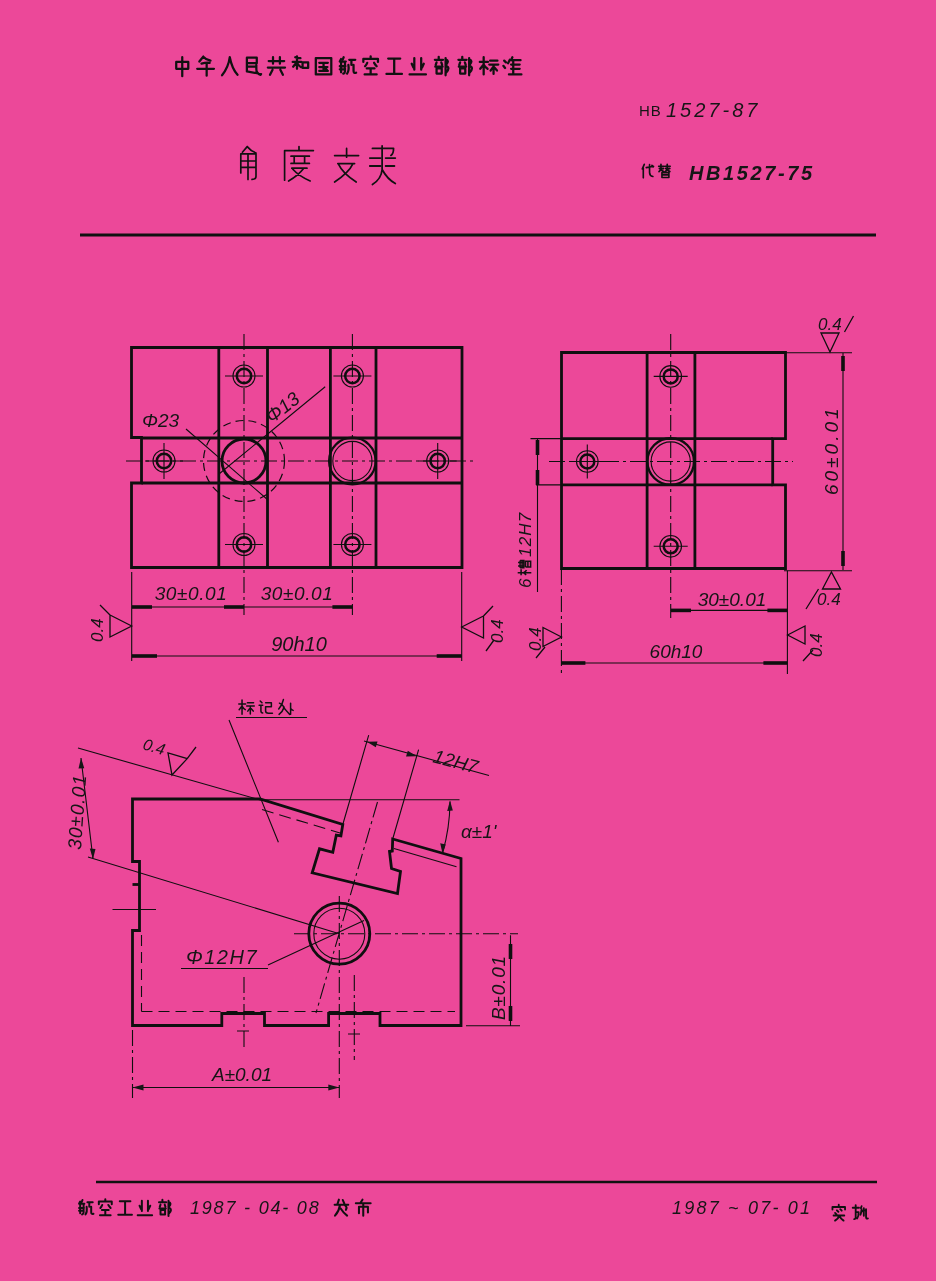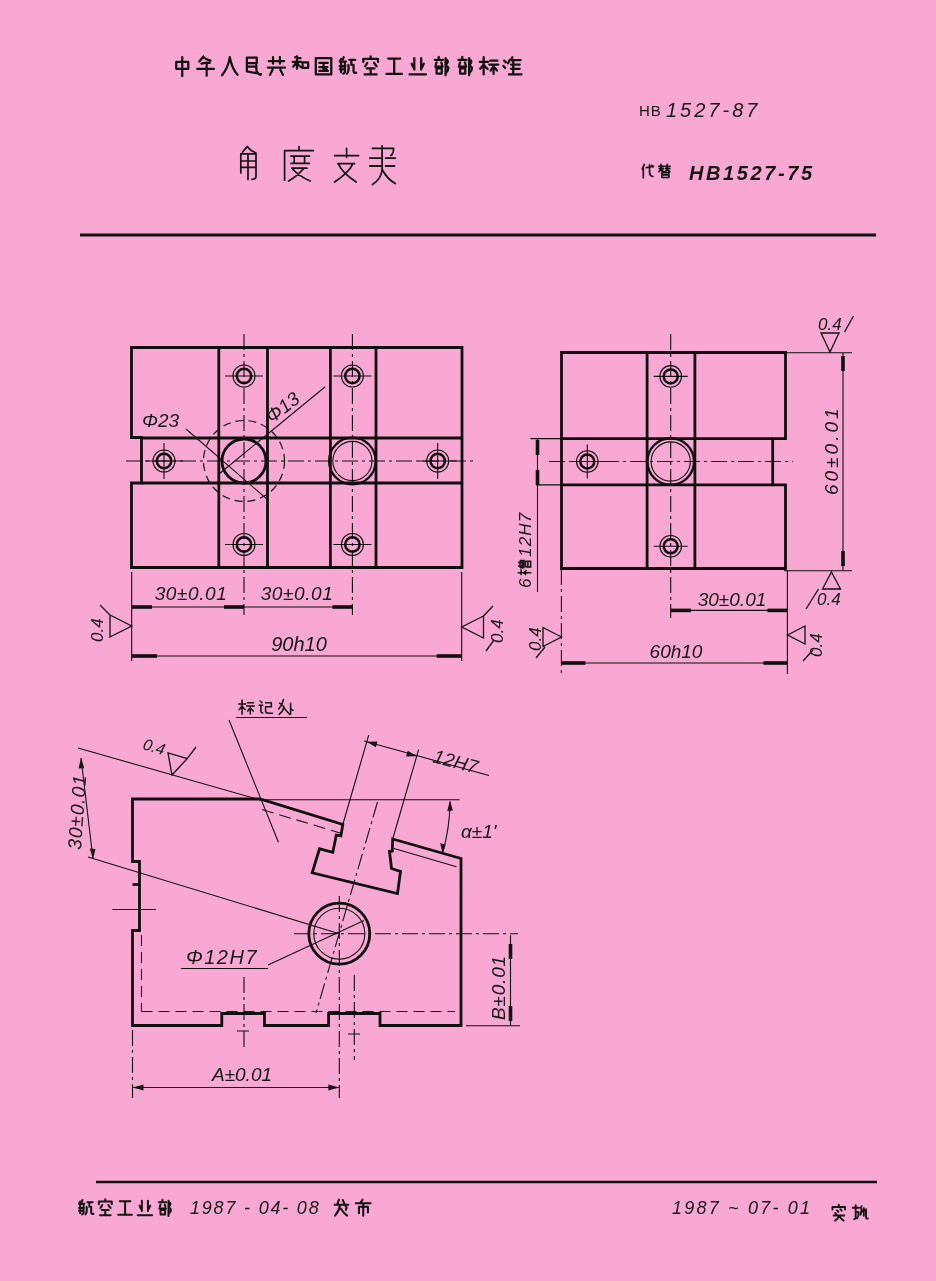--- a/index.html
+++ b/index.html
@@ -1,15 +1,15 @@
 <!DOCTYPE html>
 <html><head><meta charset="utf-8">
 <style>
 html,body{margin:0;padding:0;background:#fff;}
-#page{position:relative;width:936px;height:1281px;background:#f9a8d4;overflow:hidden;}
+#page{position:relative;width:936px;height:1281px;background:#ec4899;overflow:hidden;}
 </style></head>
 <body>
 <div id="page">
 <svg width="936" height="1281" viewBox="0 0 936 1281" xmlns="http://www.w3.org/2000/svg">
 <defs>
         <g id="zhong">
           <path d="M50 8V96M22 30H78V62H22V30"></path>
         </g>
         <g id="hua">
           <path d="M38 6L20 28M38 6Q50 20 72 24M30 38Q55 30 68 34M10 62H88M54 34V94"></path>

